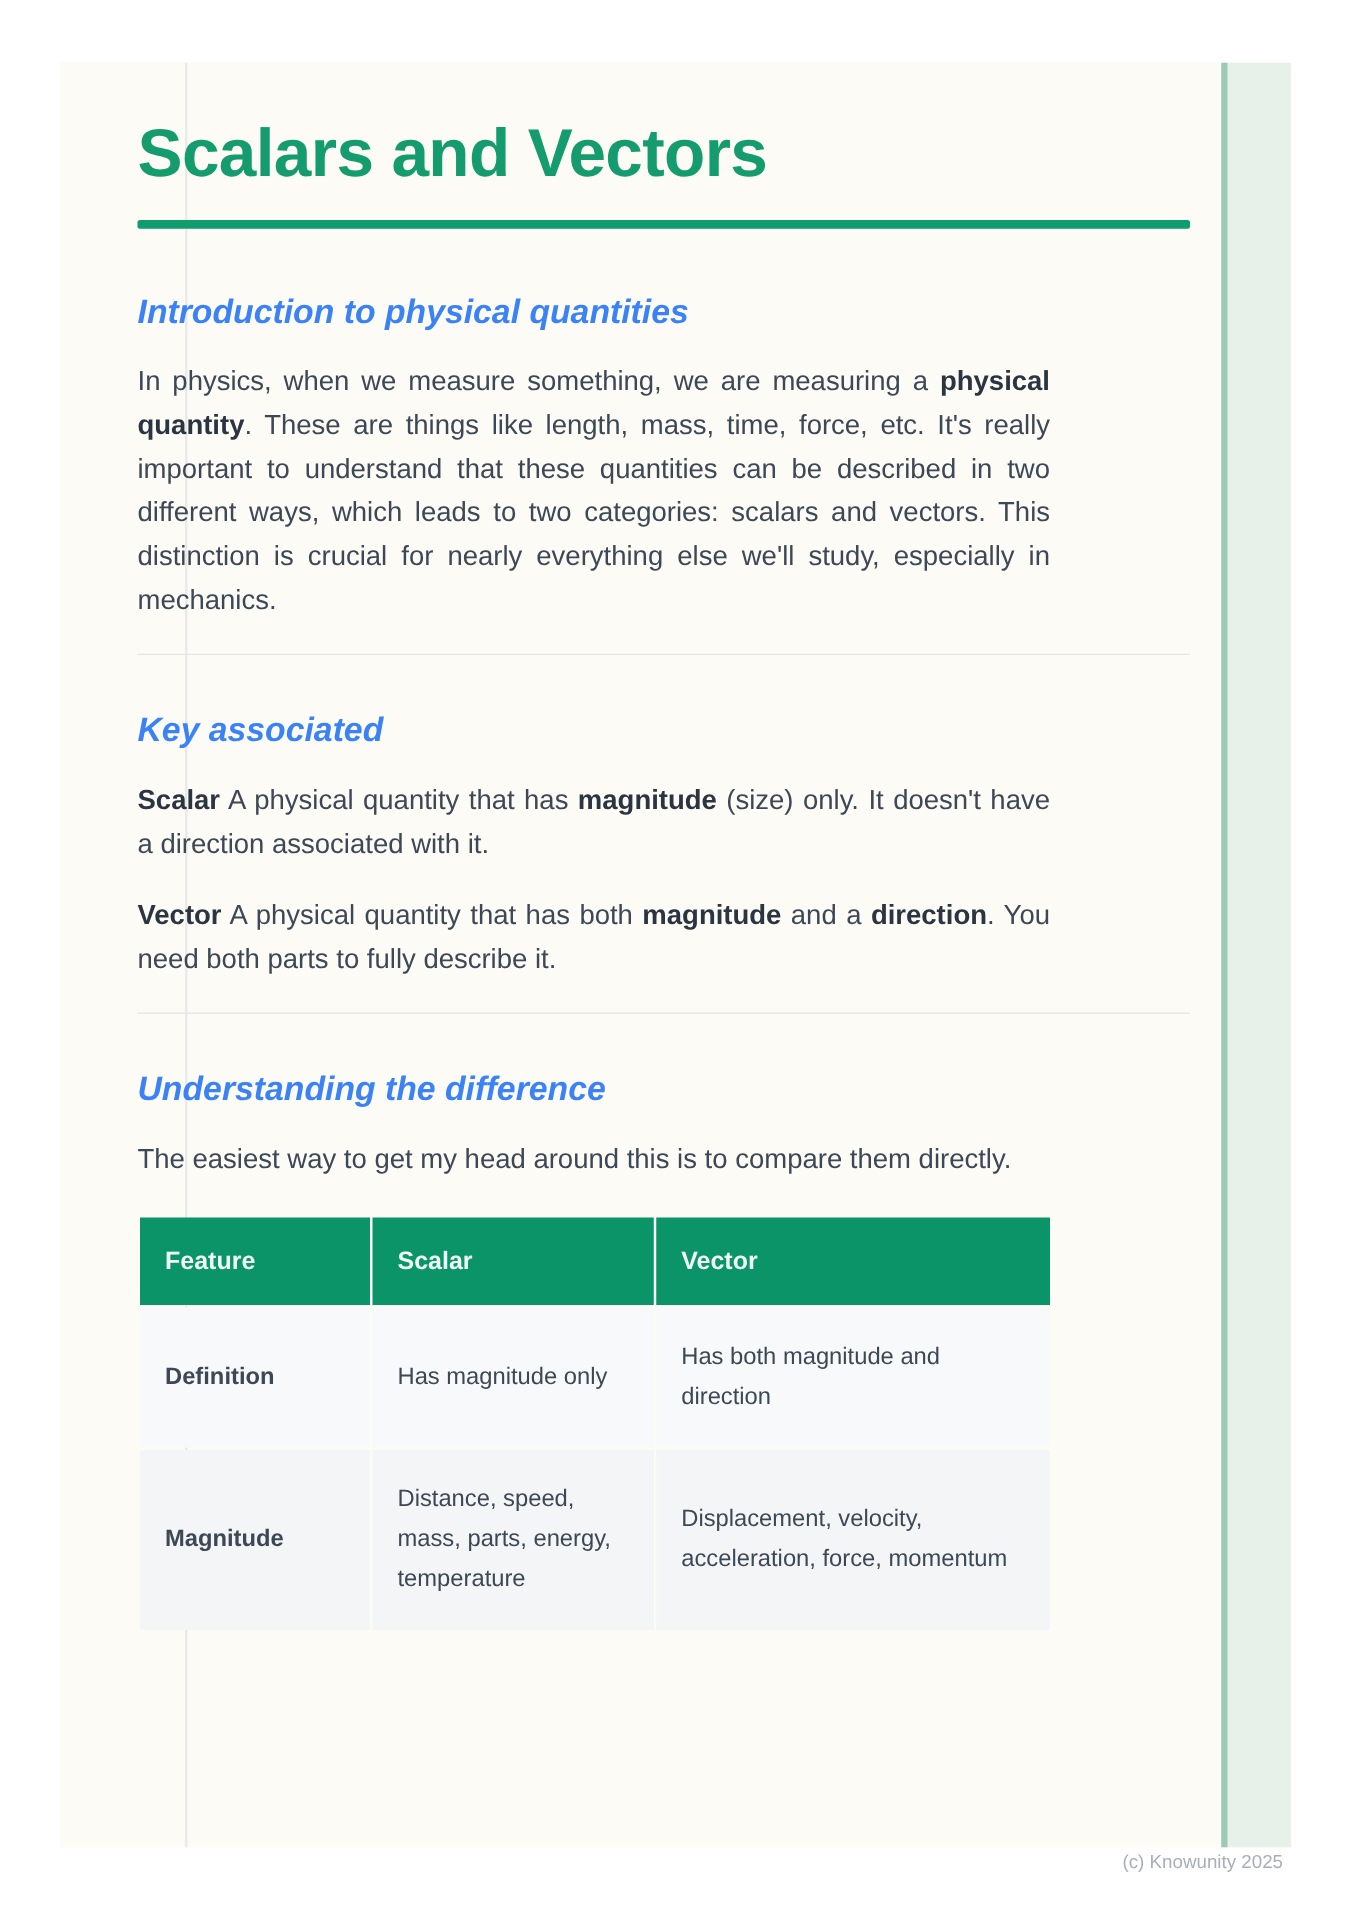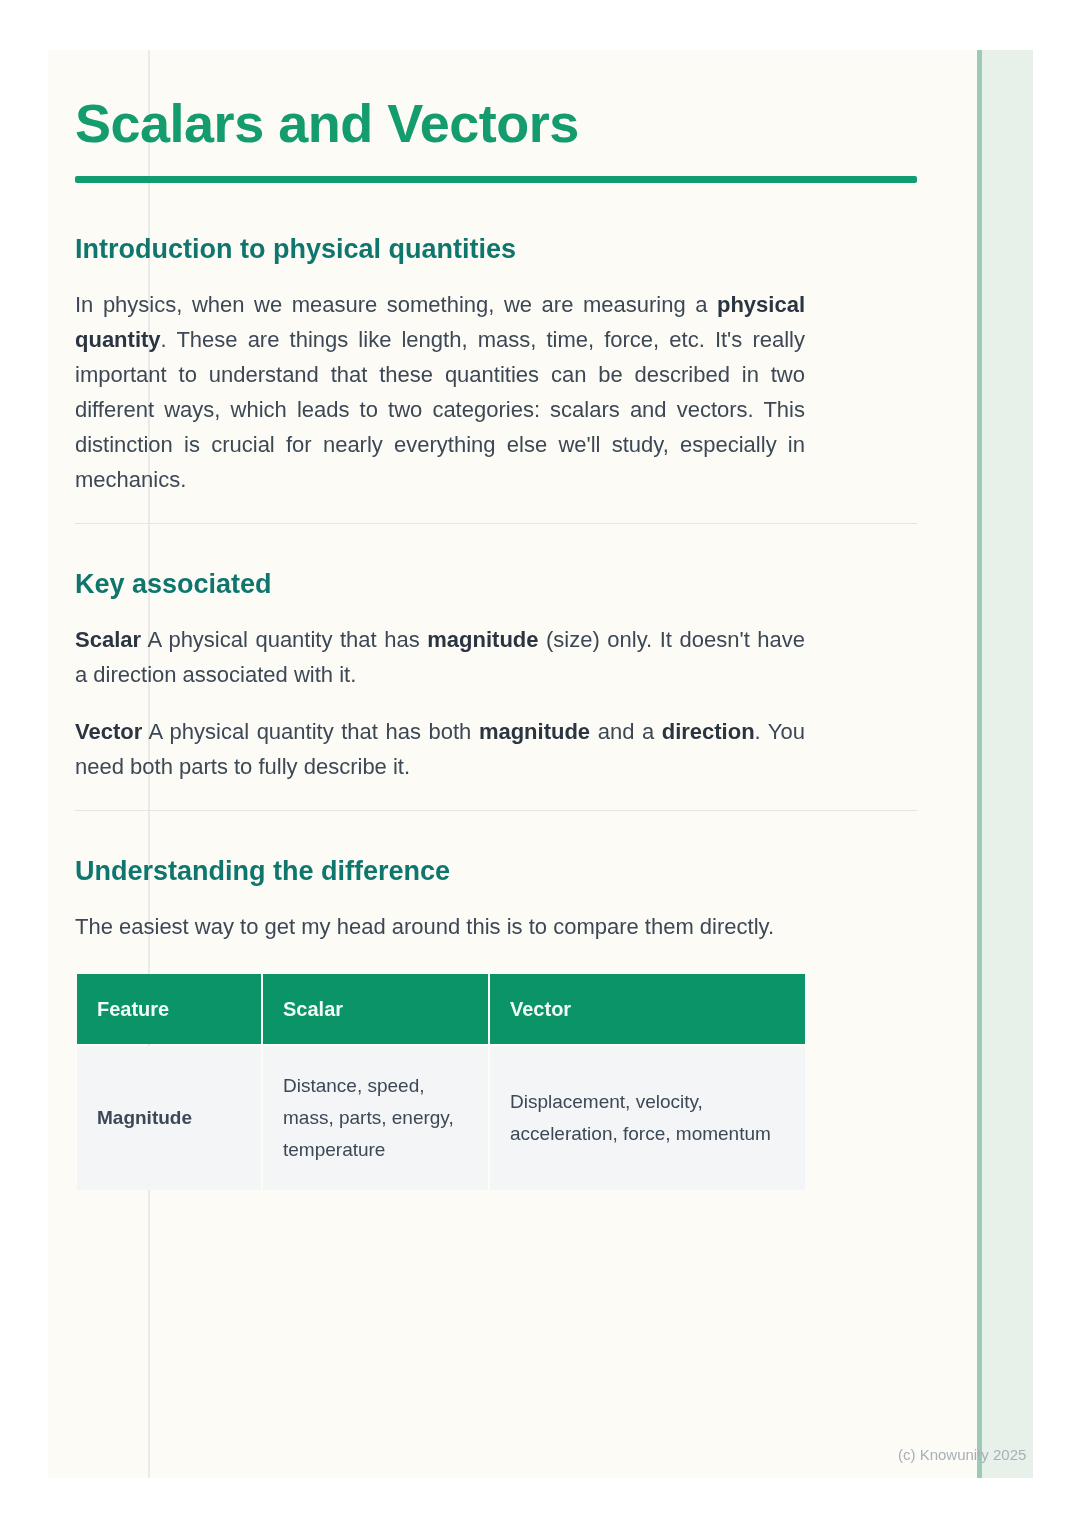--- a/index.html
+++ b/index.html
@@ -34,21 +34,21 @@
     right: 0;
     top: 0;
     bottom: 0;
     width: 51px;
     background: #e7f1ea;
     border-left: 5px solid #9dcab7;
     z-index: 1;
   }
   .content {
     position: absolute;
-    left: 27px;
+    left: 62px;
     top: 42px;
     width: 730px;
     z-index: 2;
   }
   h1.doc-title {
     margin: 0 0 22px 0;
     font-size: 54px;
     line-height: 62px;
     font-weight: 700;
     letter-spacing: -0.5px;
@@ -59,21 +59,22 @@
     height: 7px;
     background: #0f9c6e;
     border-radius: 2px;
     margin: 0 0 48px 0;
   }
   h2.sec-heading {
     margin: 42px 0 20px 0;
     font-size: 27px;
     line-height: 36px;
     font-weight: 700;
-    color: #0f766e;
+    color: #3b82f6;
+    font-style: italic;
   }
   p.body-text {
     margin: 0 0 22px 0;
     font-size: 22px;
     line-height: 35px;
     color: #3d4856;
     text-align: justify;
   }
   p.body-text b { color: #2b3542; font-weight: 700; }
   .divider {
@@ -109,21 +110,21 @@
     padding: 24px 20px;
     vertical-align: middle;
   }
   tr.row-a td { background: #f8f9fb; }
   tr.row-b td { background: #f3f5f7; }
   td.feat { font-weight: 700; color: #2b3542; }
   td.vtop { vertical-align: top; padding-top: 26px; }
   .watermark {
     position: absolute;
     left: 898px;
-    top: 1446px;
+    top: 1481px;
     font-size: 15px;
     color: #a8afb8;
     z-index: 3;
     white-space: nowrap;
   }
 </style>
 </head>
 <body>
 
 <div class="canvas">
@@ -161,20 +162,25 @@
               <col class="c3">
           </colgroup>
           <thead>
             <tr>
               <th>Feature</th>
               <th>Scalar</th>
               <th>Vector</th>
             </tr>
           </thead>
           <tbody>
+            <tr class="row-a">
+              <td class="feat">Definition</td>
+              <td>Has magnitude only</td>
+              <td>Has both magnitude and direction</td>
+            </tr>
             <tr class="row-b">
               <td class="feat vtop">Magnitude</td>
               <td>Distance, speed, mass, parts, energy, temperature</td>
               <td>Displacement, velocity, acceleration, force, momentum</td>
             </tr>
           </tbody>
         </table>
       </section>
     </div>
   </div>

